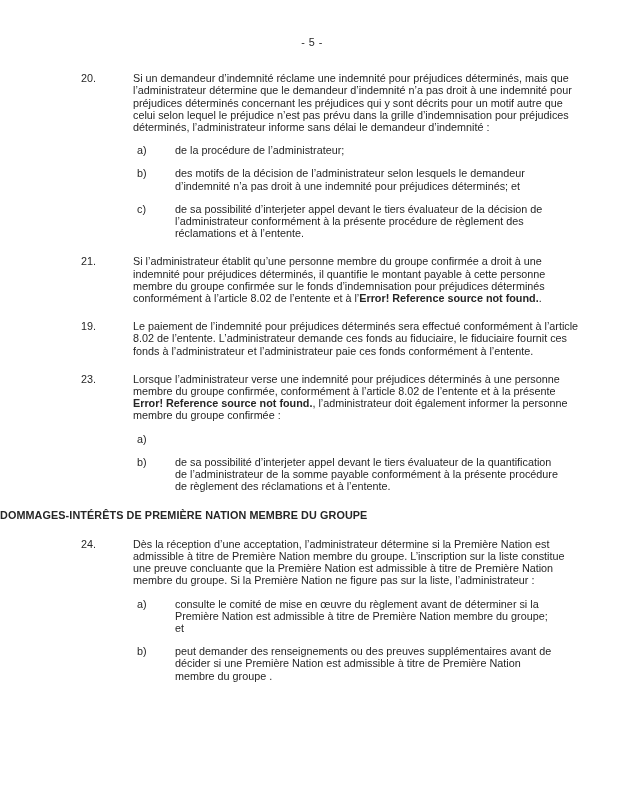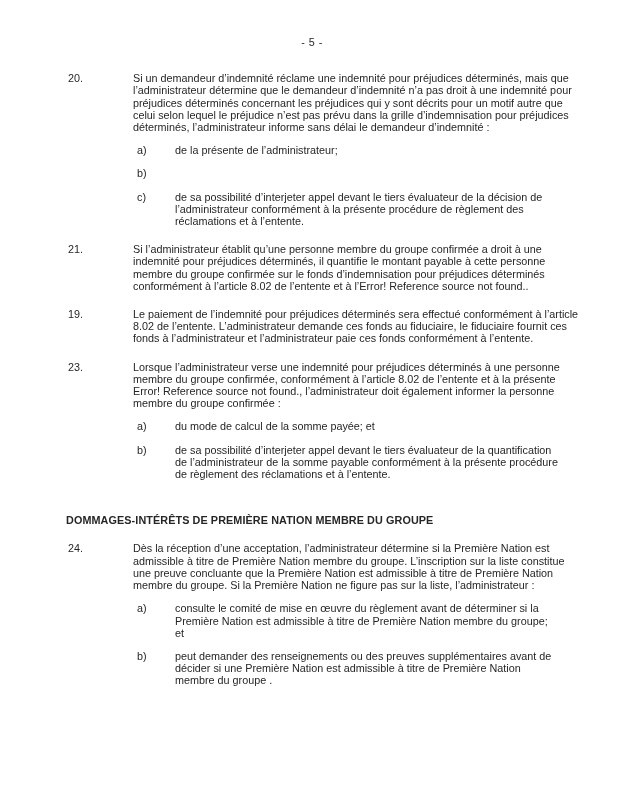--- a/index.html
+++ b/index.html
@@ -33,84 +33,84 @@
     display: flex;
     align-items: flex-start;
   }
   .block.numbered {
     margin-top: 16px;
     padding-left: 68px;
   }
   .block.numbered > .marker {
     flex: none;
     width: 41px;
+    text-align: center;
   }
   .block.numbered > .ptext {
     flex: none;
     width: 447px;
     margin-left: 24px;
   }
   .block.lettered {
     margin-top: 11px;
     padding-left: 137px;
   }
   .block.lettered > .marker {
     flex: none;
     width: 38px;
   }
   .block.lettered > .ptext {
     flex: none;
     width: 383px;
   }
   .block.heading {
-    margin-top: 34px;
-    padding-left: 66px;
+    margin-top: 17px;
     font-weight: bold;
     letter-spacing: 0.1px;
   }
   .b {
-    font-weight: normal;
+    font-weight: bold;
   }
 </style>
 </head>
 <body>
 
 <div class="page">
   <div class="pagenum">- 5 -</div>
   <div id="doc">
       <div class="block numbered">
         <span class="marker">20.</span>
         <span class="ptext"><span>Si un demandeur d’indemnité réclame une indemnité pour préjudices déterminés, mais que l’administrateur détermine que le demandeur d’indemnité n’a pas droit à une indemnité pour préjudices déterminés concernant les préjudices qui y sont décrits pour un motif autre que celui selon lequel le préjudice n’est pas prévu dans la grille d’indemnisation pour préjudices déterminés, l’administrateur informe sans délai le demandeur d’indemnité :</span></span>
       </div>
       <div class="block lettered">
         <span class="marker">a)</span>
-        <span class="ptext"><span>de la présente de l’administrateur;</span></span>
+        <span class="ptext"><span>de la procédure de l’administrateur;</span></span>
       </div>
       <div class="block lettered">
         <span class="marker">b)</span>
+        <span class="ptext"><span>des motifs de la décision de l’administrateur selon lesquels le demandeur d’indemnité n’a pas droit à une indemnité pour préjudices déterminés; et</span></span>
       </div>
       <div class="block lettered">
         <span class="marker">c)</span>
         <span class="ptext"><span>de sa possibilité d’interjeter appel devant le tiers évaluateur de la décision de l’administrateur conformément à la présente procédure de règlement des réclamations et à l’entente.</span></span>
       </div>
       <div class="block numbered">
         <span class="marker">21.</span>
         <span class="ptext"><span>Si l’administrateur établit qu’une personne membre du groupe confirmée a droit à une indemnité pour préjudices déterminés, il quantifie le montant payable à cette personne membre du groupe confirmée sur le fonds d’indemnisation pour préjudices déterminés conformément à l’article 8.02 de l’entente et à l’</span><span class="b">Error! Reference source not found.</span><span>.</span></span>
       </div>
       <div class="block numbered">
         <span class="marker">19.</span>
         <span class="ptext"><span>Le paiement de l’indemnité pour préjudices déterminés sera effectué conformément à l’article 8.02 de l’entente. L’administrateur demande ces fonds au fiduciaire, le fiduciaire fournit ces fonds à l’administrateur et l’administrateur paie ces fonds conformément à l’entente.</span></span>
       </div>
       <div class="block numbered">
         <span class="marker">23.</span>
         <span class="ptext"><span>Lorsque l’administrateur verse une indemnité pour préjudices déterminés à une personne membre du groupe confirmée, conformément à l’article 8.02 de l’entente et à la présente </span><span class="b">Error! Reference source not found.</span><span>, l’administrateur doit également informer la personne membre du groupe confirmée :</span></span>
       </div>
       <div class="block lettered">
         <span class="marker">a)</span>
-        <span class="ptext"><span>du mode de calcul de la somme payée; et</span></span>
       </div>
       <div class="block lettered">
         <span class="marker">b)</span>
         <span class="ptext"><span>de sa possibilité d’interjeter appel devant le tiers évaluateur de la quantification de l’administrateur de la somme payable conformément à la présente procédure de règlement des réclamations et à l’entente.</span></span>
       </div>
       <div class="block heading">
         <span><span>DOMMAGES-INTÉRÊTS DE PREMIÈRE NATION MEMBRE DU GROUPE</span></span>
       </div>
       <div class="block numbered">
         <span class="marker">24.</span>

